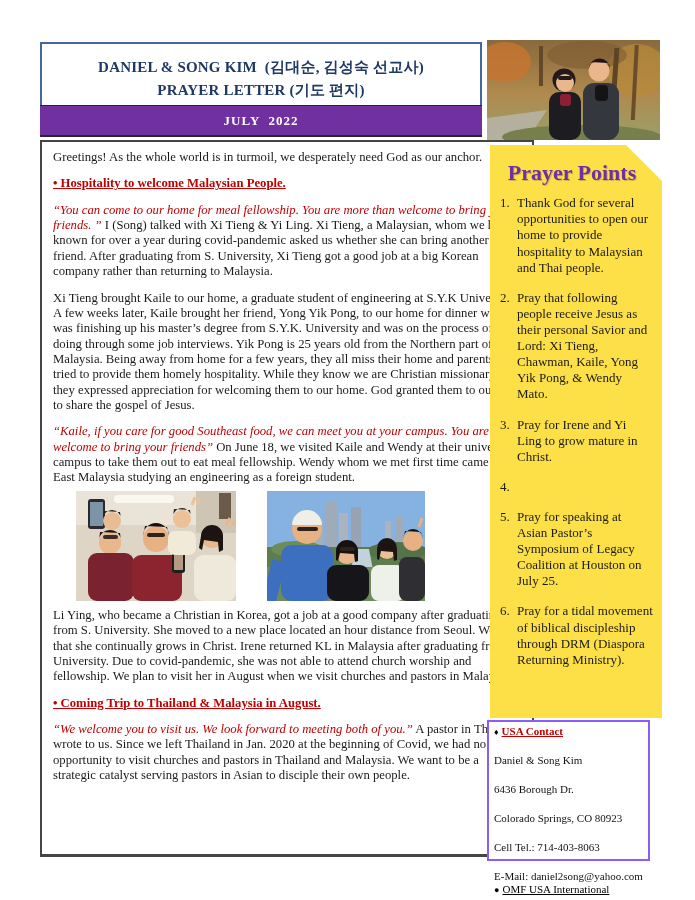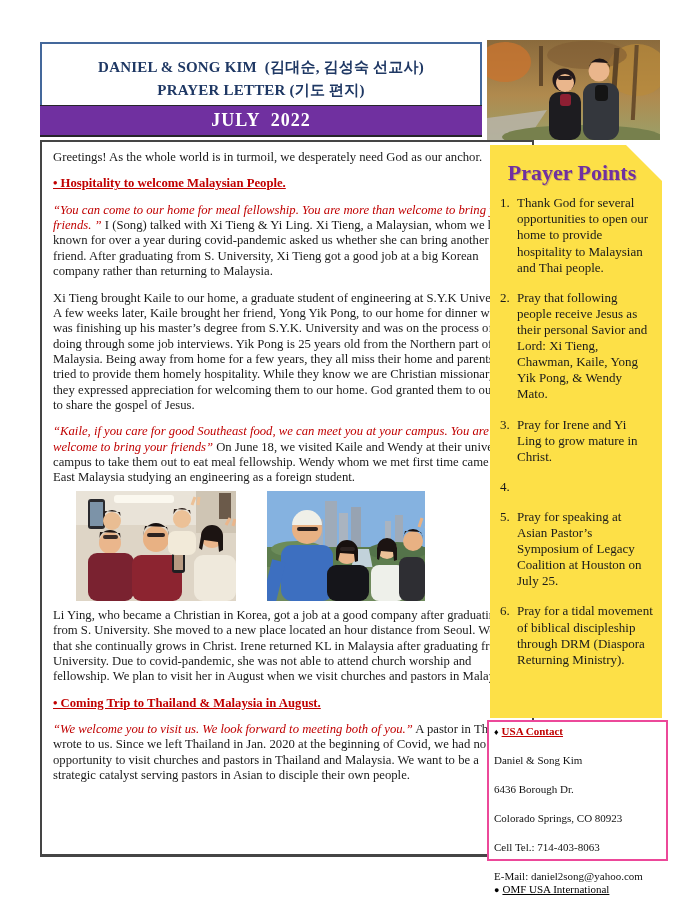--- a/index.html
+++ b/index.html
@@ -14,21 +14,21 @@
   .header-box{
     position:absolute;left:40px;top:42px;width:442px;height:74px;
     border:2px solid #44689B;background:#fff;box-sizing:border-box;
     display:flex;flex-direction:column;justify-content:center;align-items:center;
   }
   .header-line{color:#1F3864;font-weight:bold;font-size:15px;line-height:1.55;letter-spacing:.2px;white-space:pre;}
   .banner{
     position:absolute;left:40px;top:105px;width:442px;height:32px;
     background:#7030A0;border-top:1px solid #26262b;border-bottom:2px solid #26262b;
     box-sizing:border-box;display:flex;align-items:center;justify-content:center;
-    color:#ffffff;font-weight:bold;font-size:18px;letter-spacing:1px;white-space:pre;
+    color:#ffffff;font-weight:bold;font-size:13px;letter-spacing:1px;white-space:pre;
   }
   .couple-photo{position:absolute;left:487px;top:40px;width:173px;height:100px;display:block;}
 
   
   .main-box{
     position:absolute;left:40px;top:140px;width:494px;height:717px;
     border:2px solid #454545;border-bottom-width:3px;background:#fff;box-sizing:border-box;
     padding:8px 10px 4px 11px;overflow:hidden;
     font-size:12.7px;line-height:1.21;color:#1a1a1a;
   }
@@ -50,22 +50,22 @@
   .sidebar-title{
     text-align:center;color:#7030A0;font-weight:bold;font-size:22px;line-height:1.1;
     margin:4px 10px 10px 0;text-shadow:1px 1px 0 rgba(80,40,120,.25);
   }
   .pp-item{display:flex;margin-bottom:14px;}
   .pp-num{width:17px;flex:0 0 17px;}
   .pp-text{flex:1;}
 
   
   .contact-box{
-    position:absolute;left:487px;top:720px;width:181px;height:141px;
-    border:2px solid #ec4899;background:#fff;box-sizing:border-box;
+    position:absolute;left:487px;top:720px;width:163px;height:141px;
+    border:2px solid #8b5cf6;background:#fff;box-sizing:border-box;
     padding:3px 4px 2px 5px;font-size:11px;line-height:1.185;color:#111;
   }
   .contact-heading-usa .glyph{color:#000;font-size:9px;margin-right:3px;}
   .contact-heading-usa .txt{color:#C00000;font-weight:bold;text-decoration:underline;}
   .contact-heading-omf .glyph{color:#000;font-size:9px;margin-right:3px;}
   .contact-heading-omf .txt{color:#000;font-weight:normal;text-decoration:underline;}
   .contact-line{white-space:pre;margin-top:16px;}
 </style>
 </head>
 <body>

